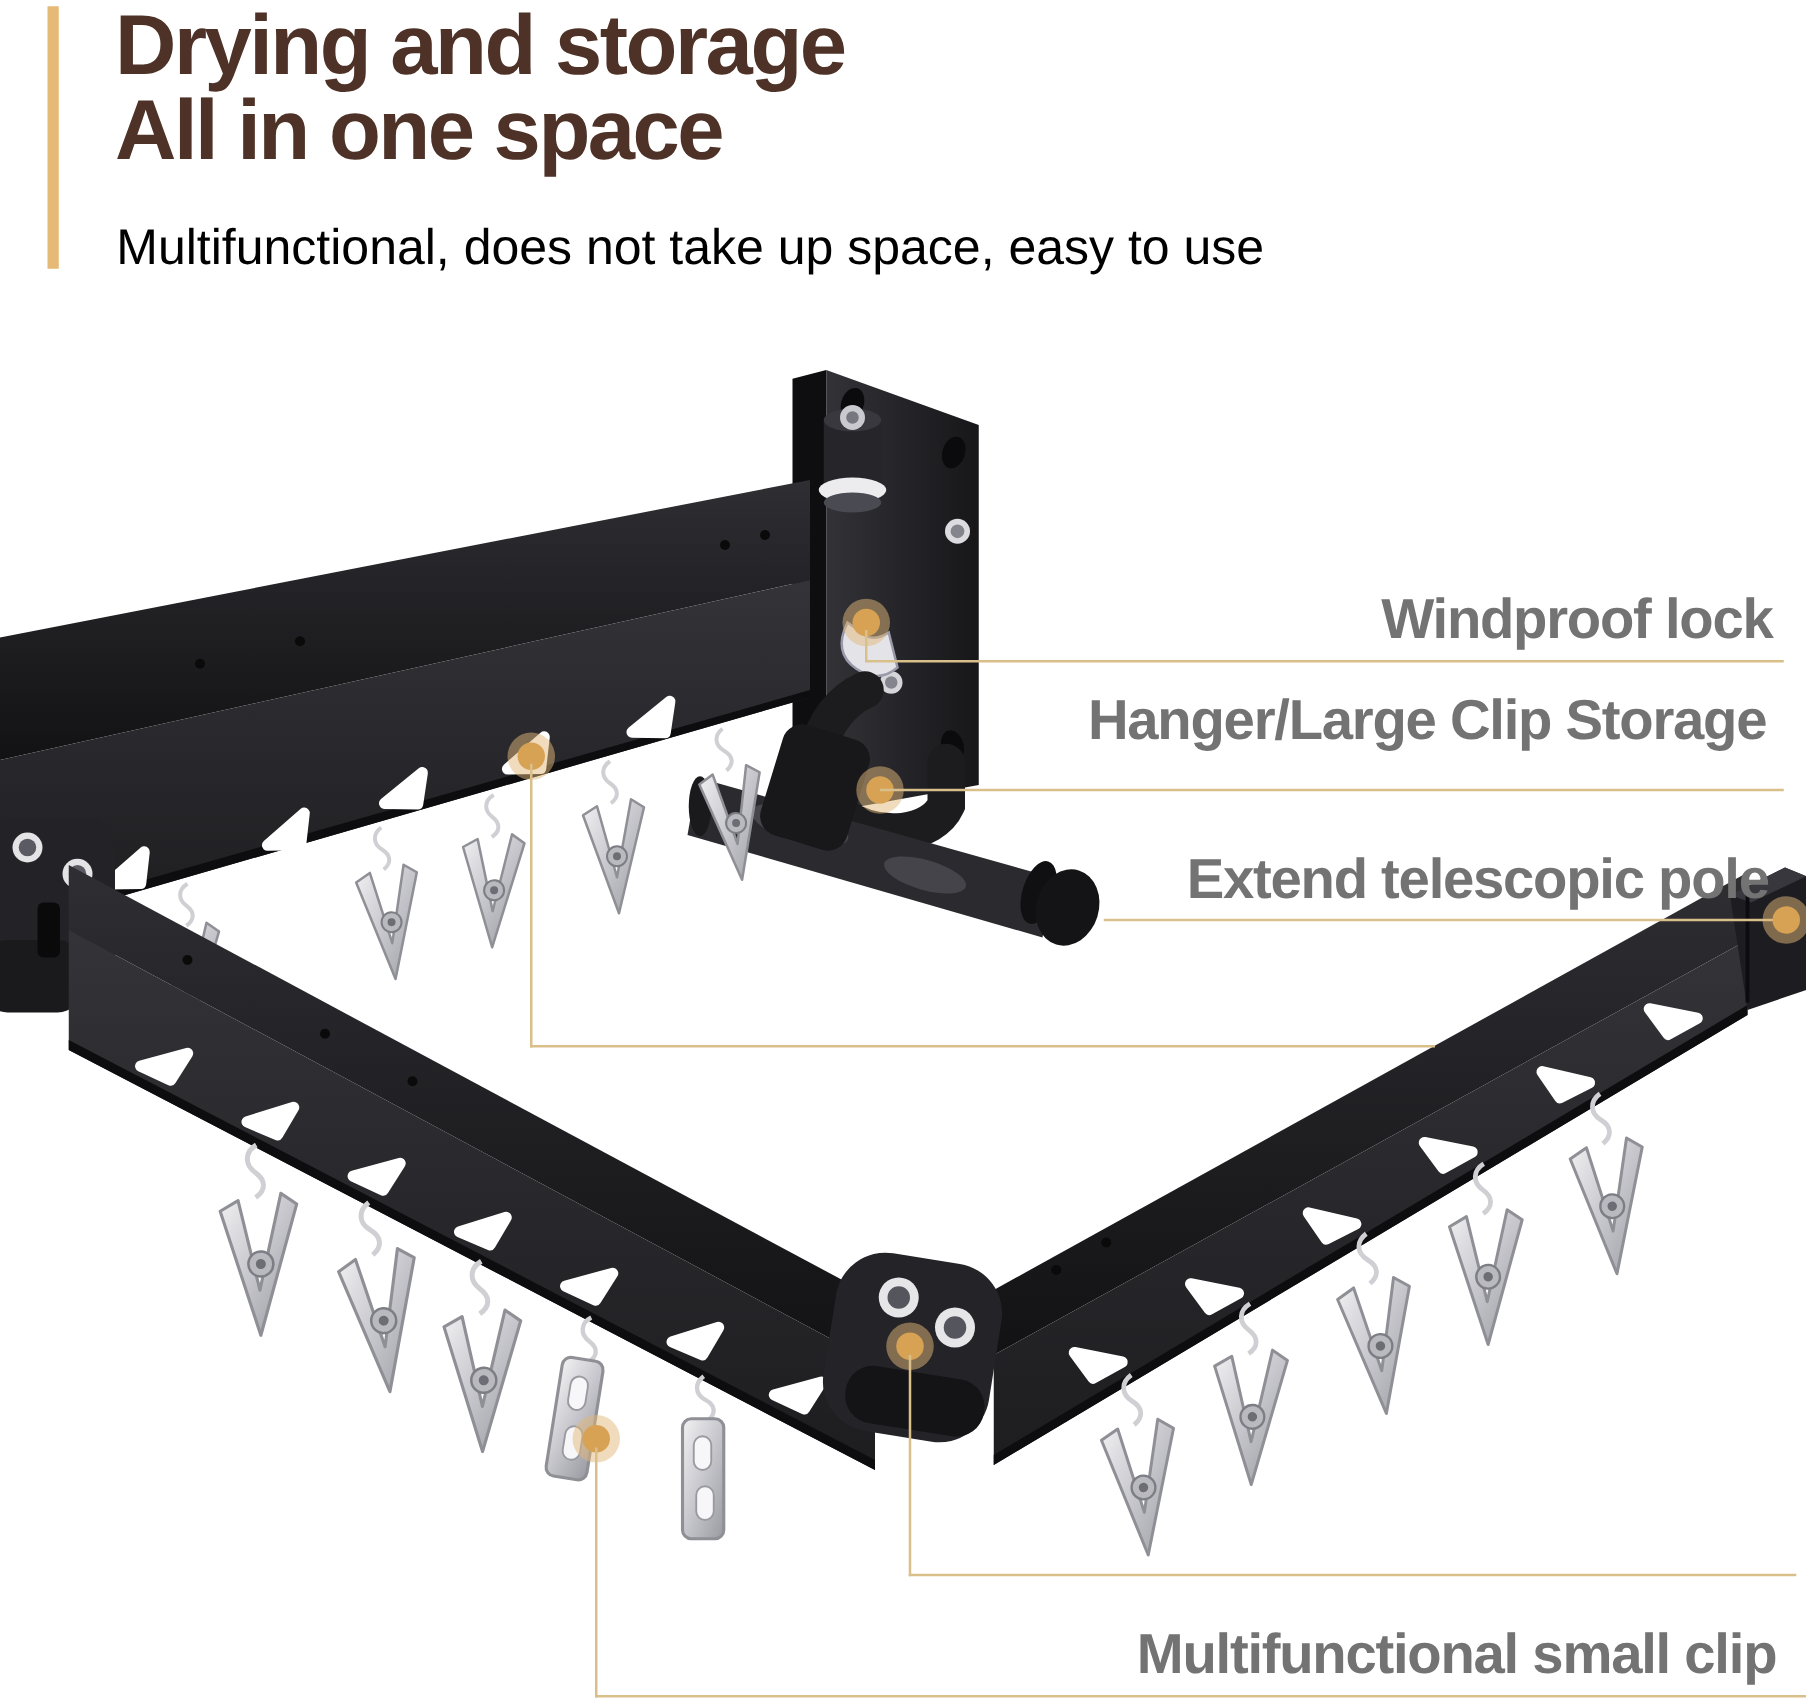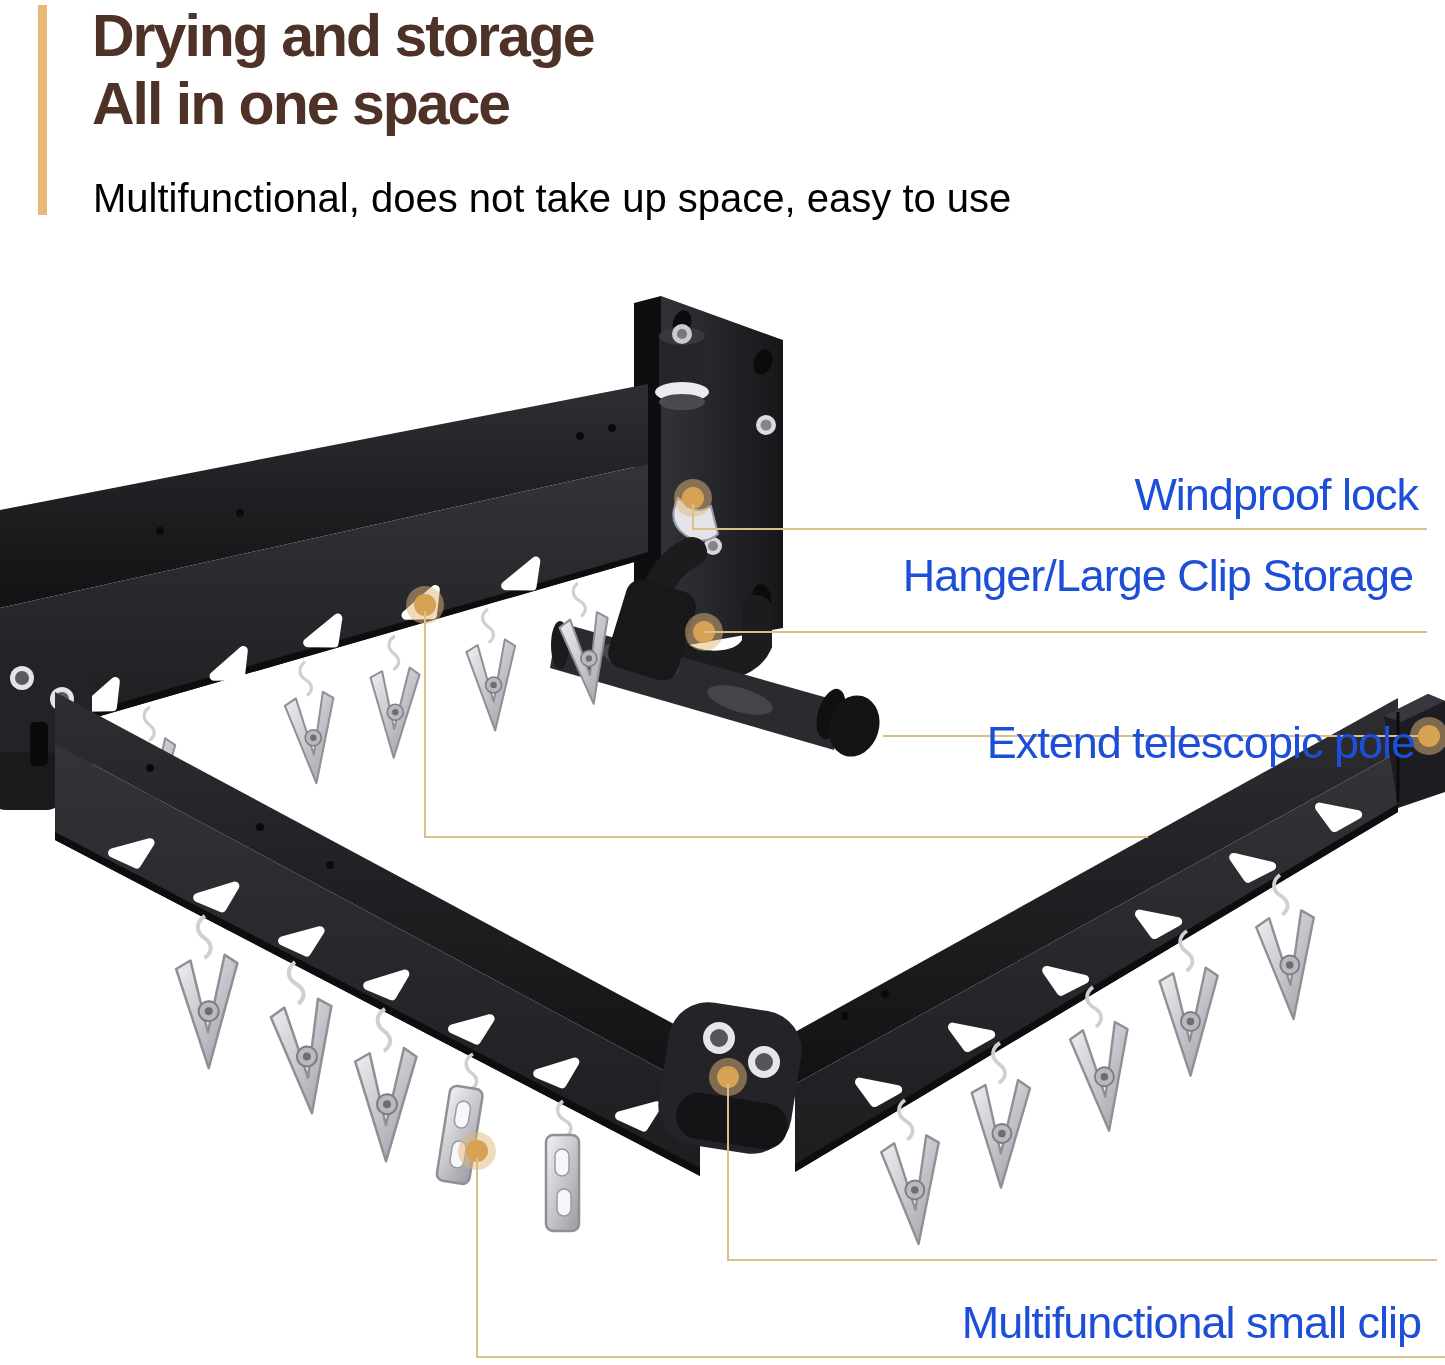--- a/index.html
+++ b/index.html
@@ -1,30 +1,30 @@
 <!DOCTYPE html>
 <html><head>
 <meta charset="utf-8">
 <style>
   html,body{margin:0;padding:0;background:#ffffff;}
   #stage{position:relative;width:1445px;height:1365px;background:#ffffff;overflow:hidden;
          font-family:"Liberation Sans",sans-serif;}
   
   .accent-bar{position:absolute;left:38px;top:5px;width:9px;height:210px;background:#e7b977;}
   .title{position:absolute;left:92px;top:2px;color:#4e3227;font-weight:700;
-         font-size:59px;line-height:68px;letter-spacing:-2px;white-space:nowrap;}
+         font-size:68px;line-height:68px;letter-spacing:-2px;white-space:nowrap;}
   .title .tline{display:block;}
   .subtitle{position:absolute;left:93px;top:176px;color:#000000;font-weight:400;
             font-size:40px;letter-spacing:0px;white-space:nowrap;}
   
-  .callout-label{position:absolute;color:#1d4ed8;font-weight:400;font-size:45px;
+  .callout-label{position:absolute;color:#737373;font-weight:700;font-size:45px;
                  line-height:49px;letter-spacing:-1px;white-space:nowrap;text-align:right;}
   .lbl-lock{top:470px;right:27px;}
   .lbl-storage{top:551px;right:32px;text-align:center;}
-  .lbl-pole{top:678px;right:30px;margin-top:40px;}
+  .lbl-pole{top:678px;right:30px;}
   .lbl-holes{top:779px;right:323px;}
   .lbl-bearing{top:1158px;right:22px;}
   .lbl-smallclip{top:1298px;right:24px;margin-left:10px;}
   
   .cline{position:absolute;background:#d9c08b;}
   .h{height:2px;} .v{width:2px;}
   .dot{position:absolute;width:38px;height:38px;border-radius:50%;
        background:rgba(226,183,122,0.5);}
   .dot::after{content:"";position:absolute;left:8px;top:8px;width:22px;height:22px;
        border-radius:50%;background:#d7a254;}

